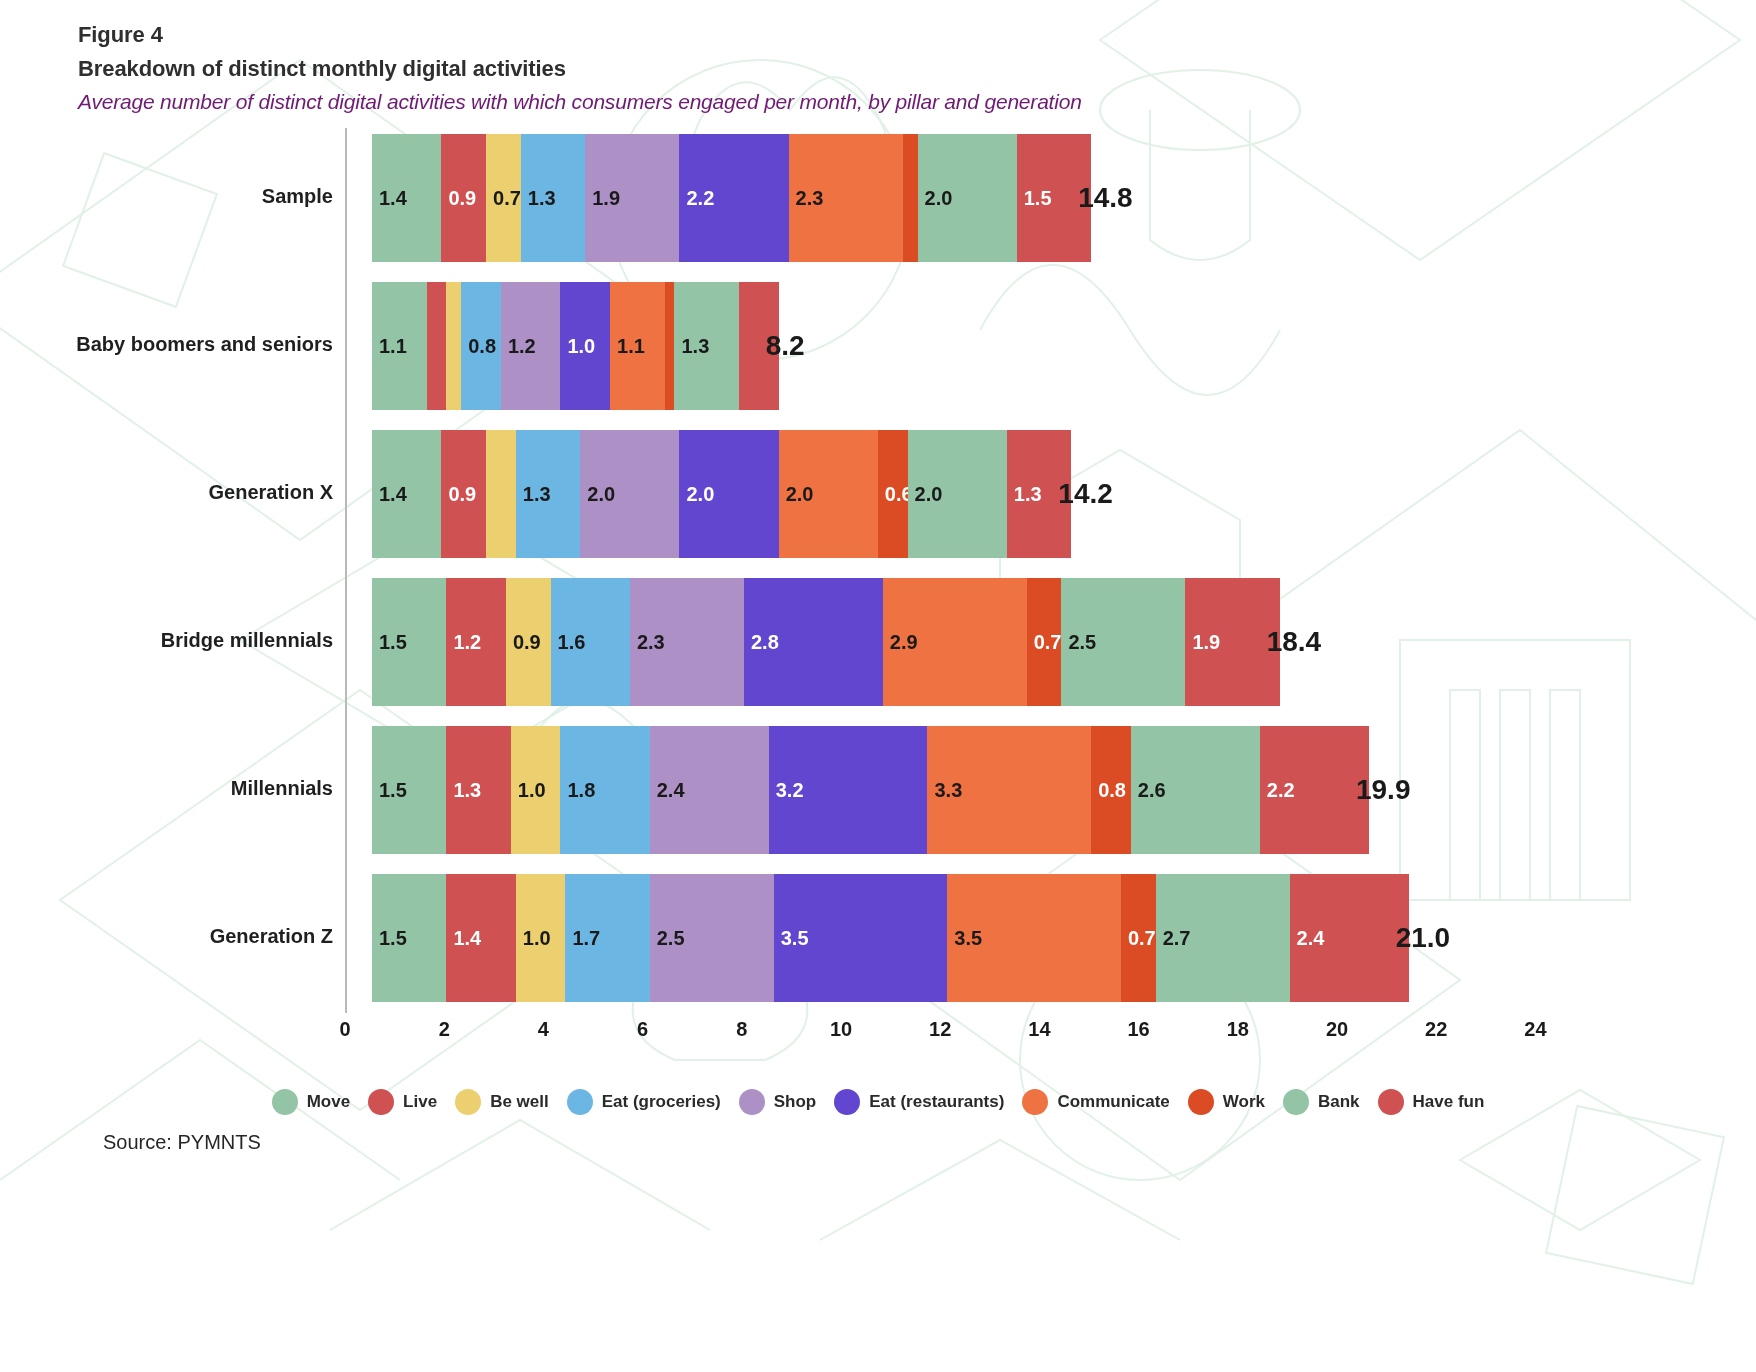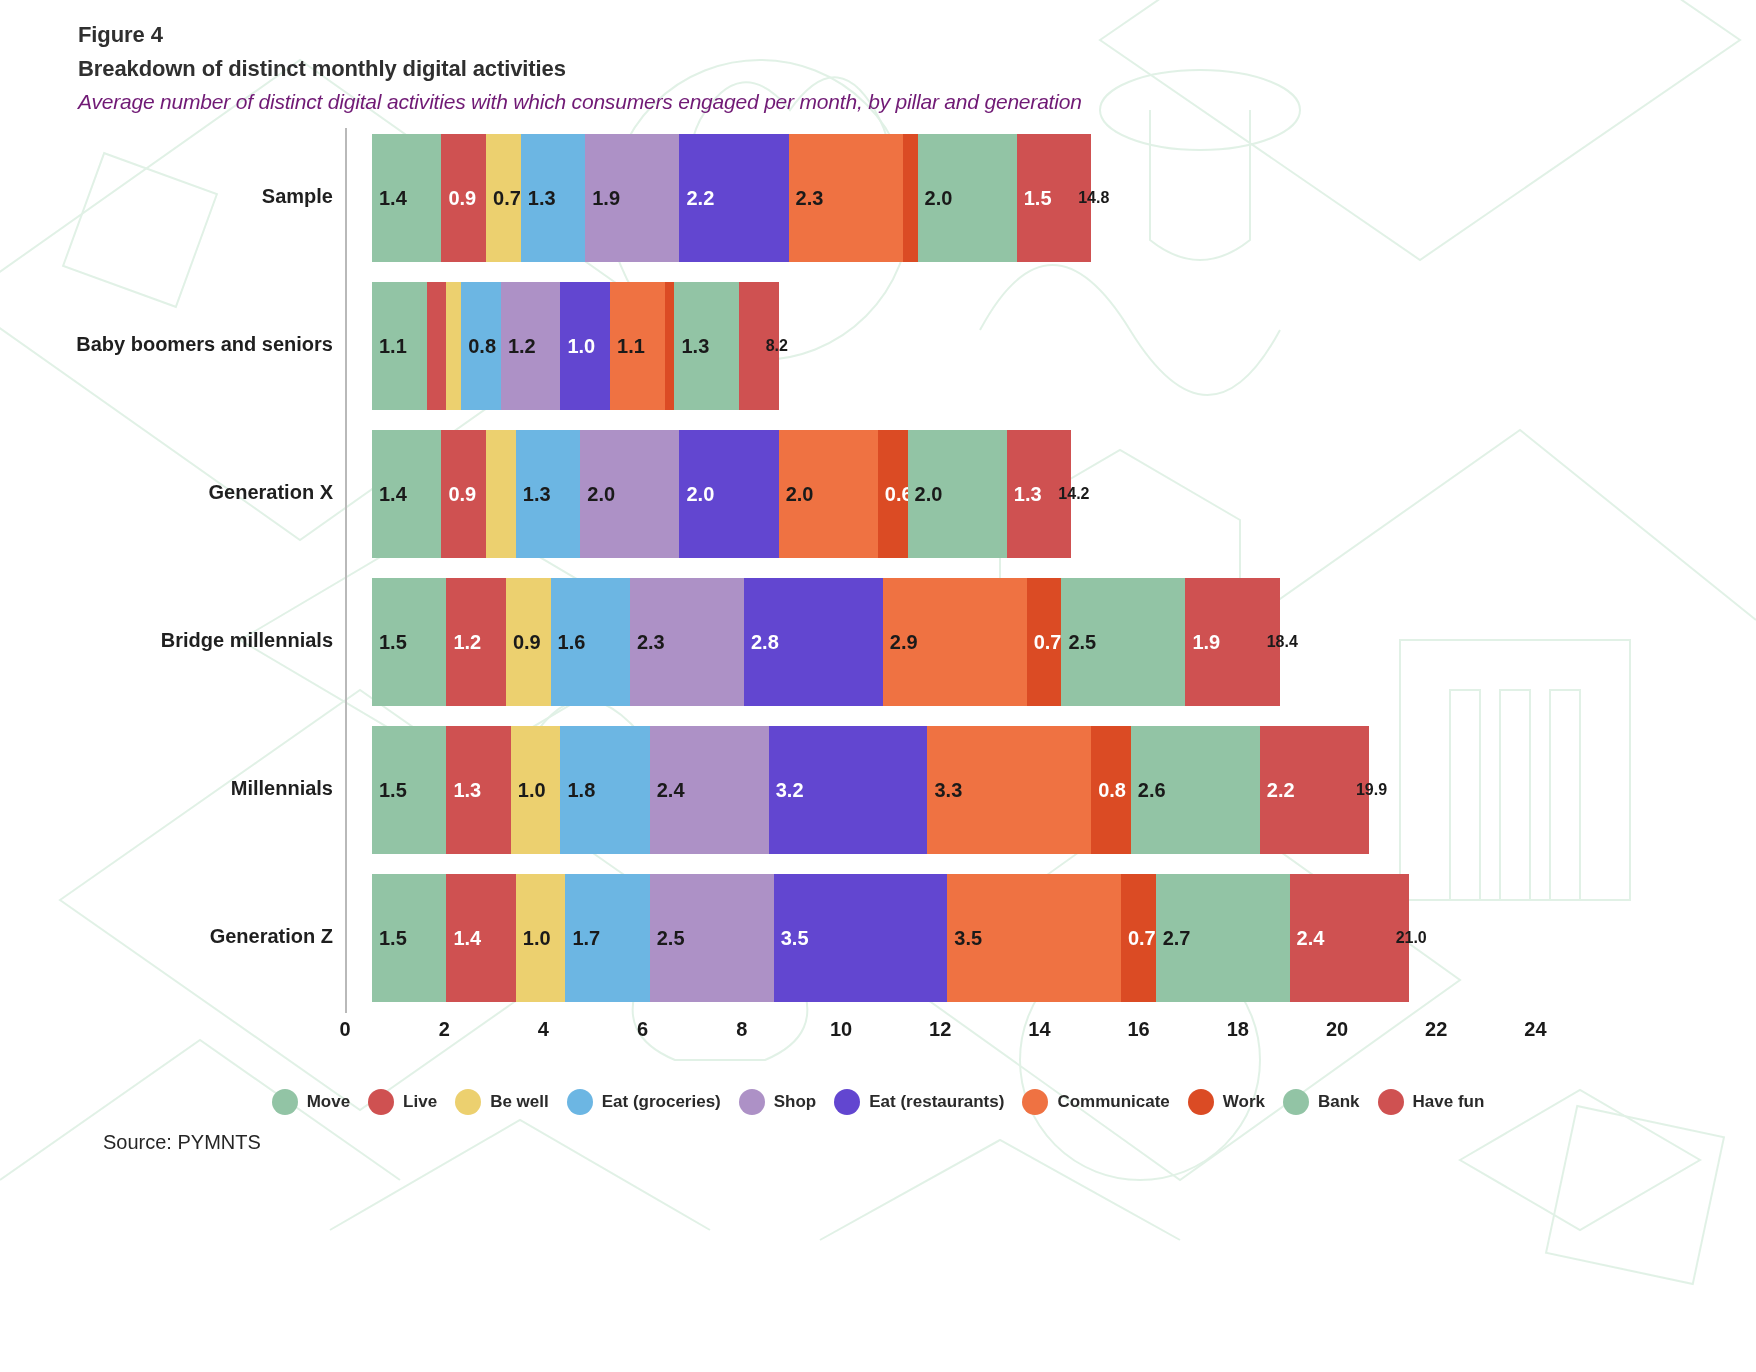--- a/index.html
+++ b/index.html
@@ -85,21 +85,21 @@
     transform: translateY(-50%);
     font-size: 20px; font-weight: bold;
     font-family: "Liberation Sans", sans-serif;
     white-space: nowrap;
   }
   .seg .val.dark { color: #1a1a1a; }
   .seg .val.light { color: #ffffff; }
   .total {
     position: absolute;
     top: 50%; transform: translateY(-50%);
-    font-size: 16px; font-weight: bold; color: #1a1a1a;
+    font-size: 28px; font-weight: bold; color: #1a1a1a;
     white-space: nowrap;
   }
 
   
   #xaxis {
     position: absolute;
     left: 0; top: 1018px;
     width: 1756px; height: 40px;
   }
   .tick {

